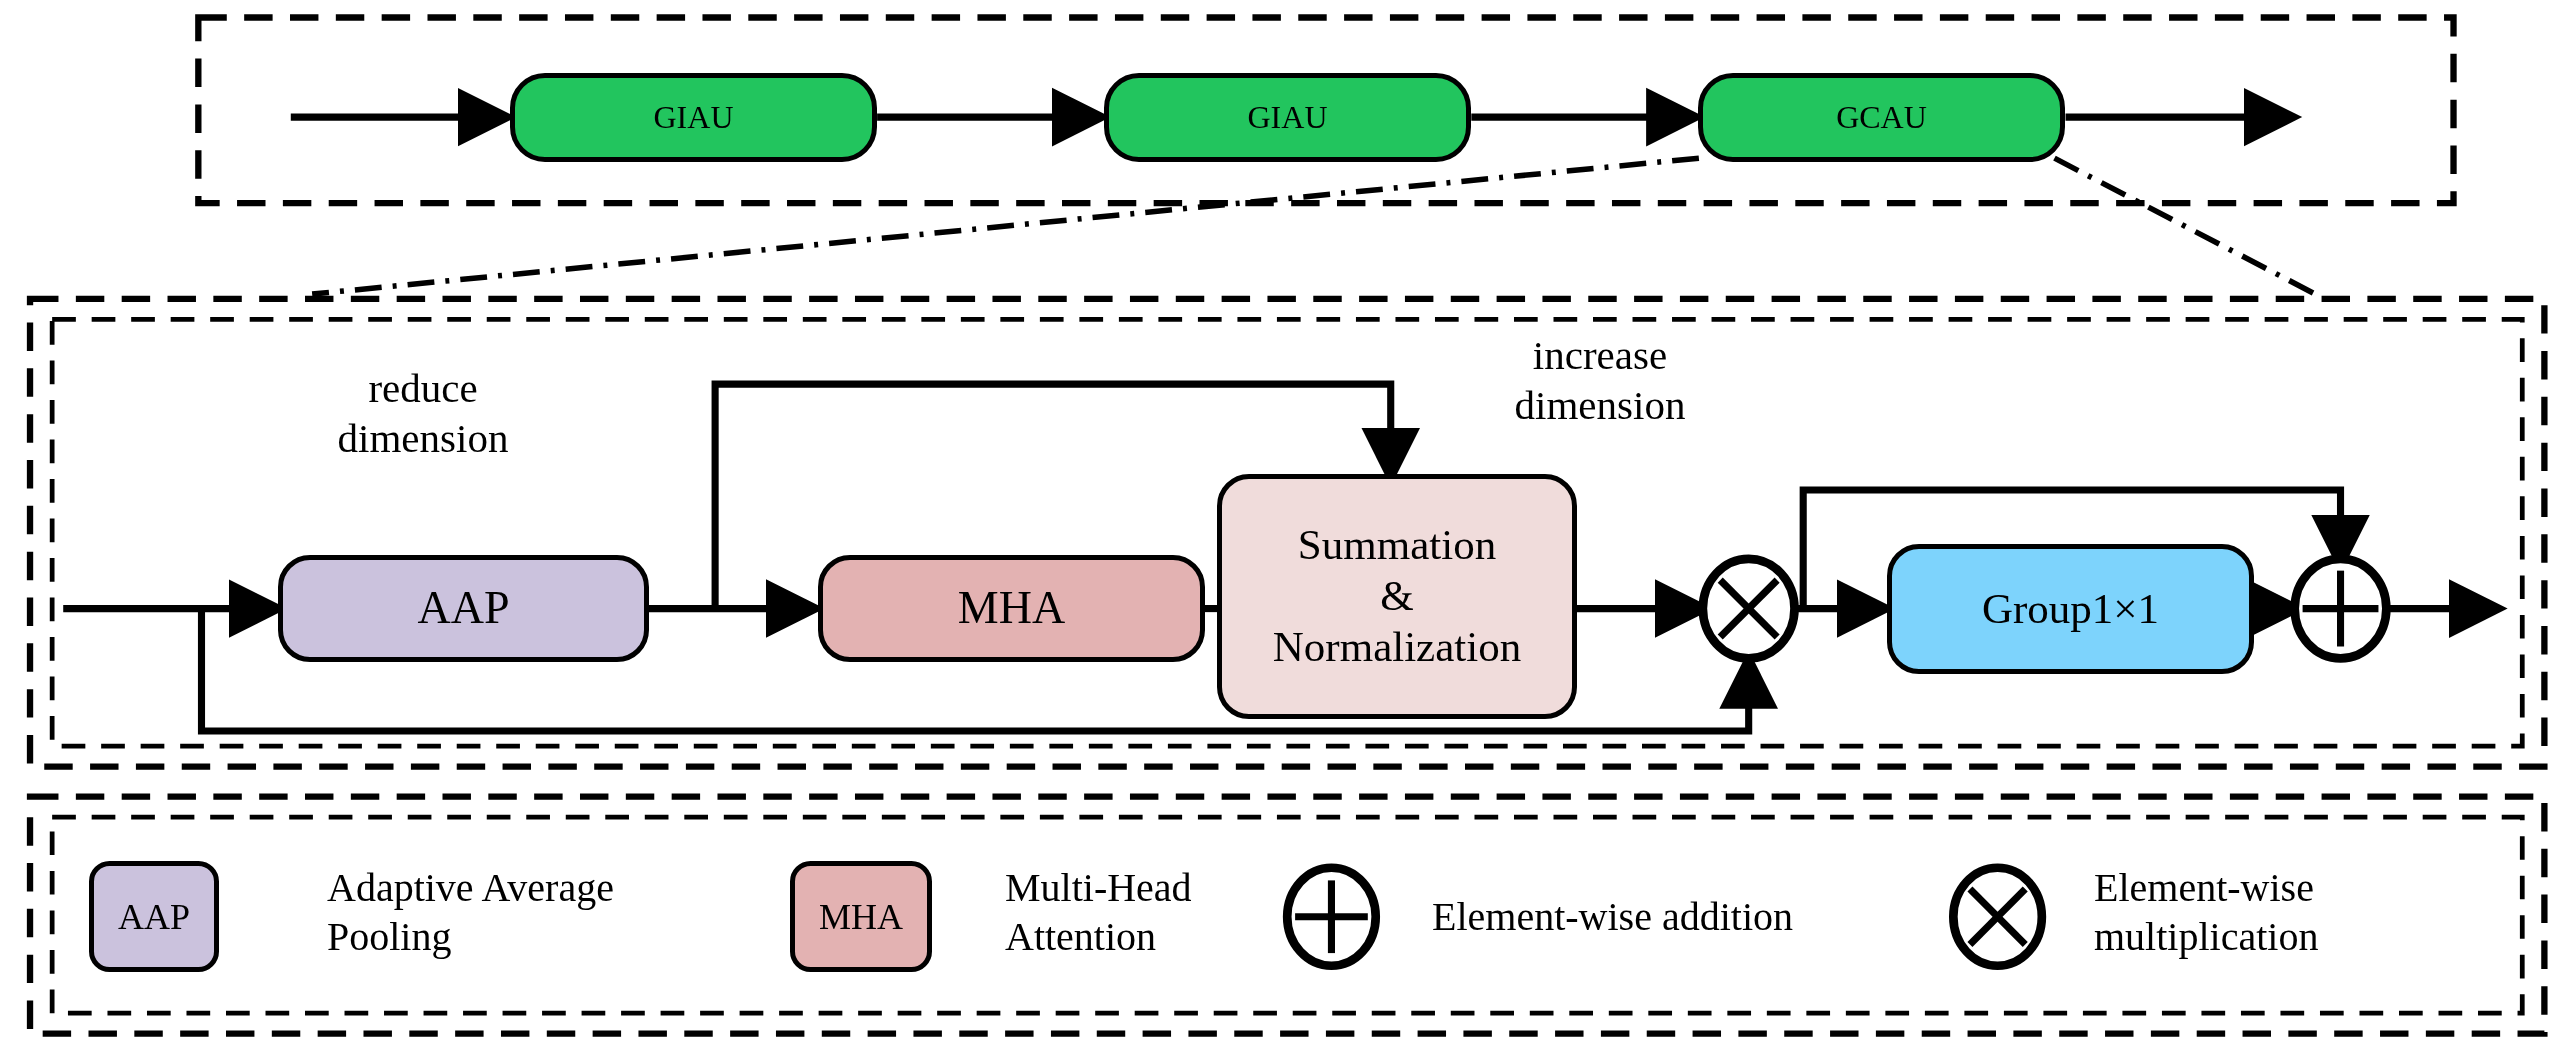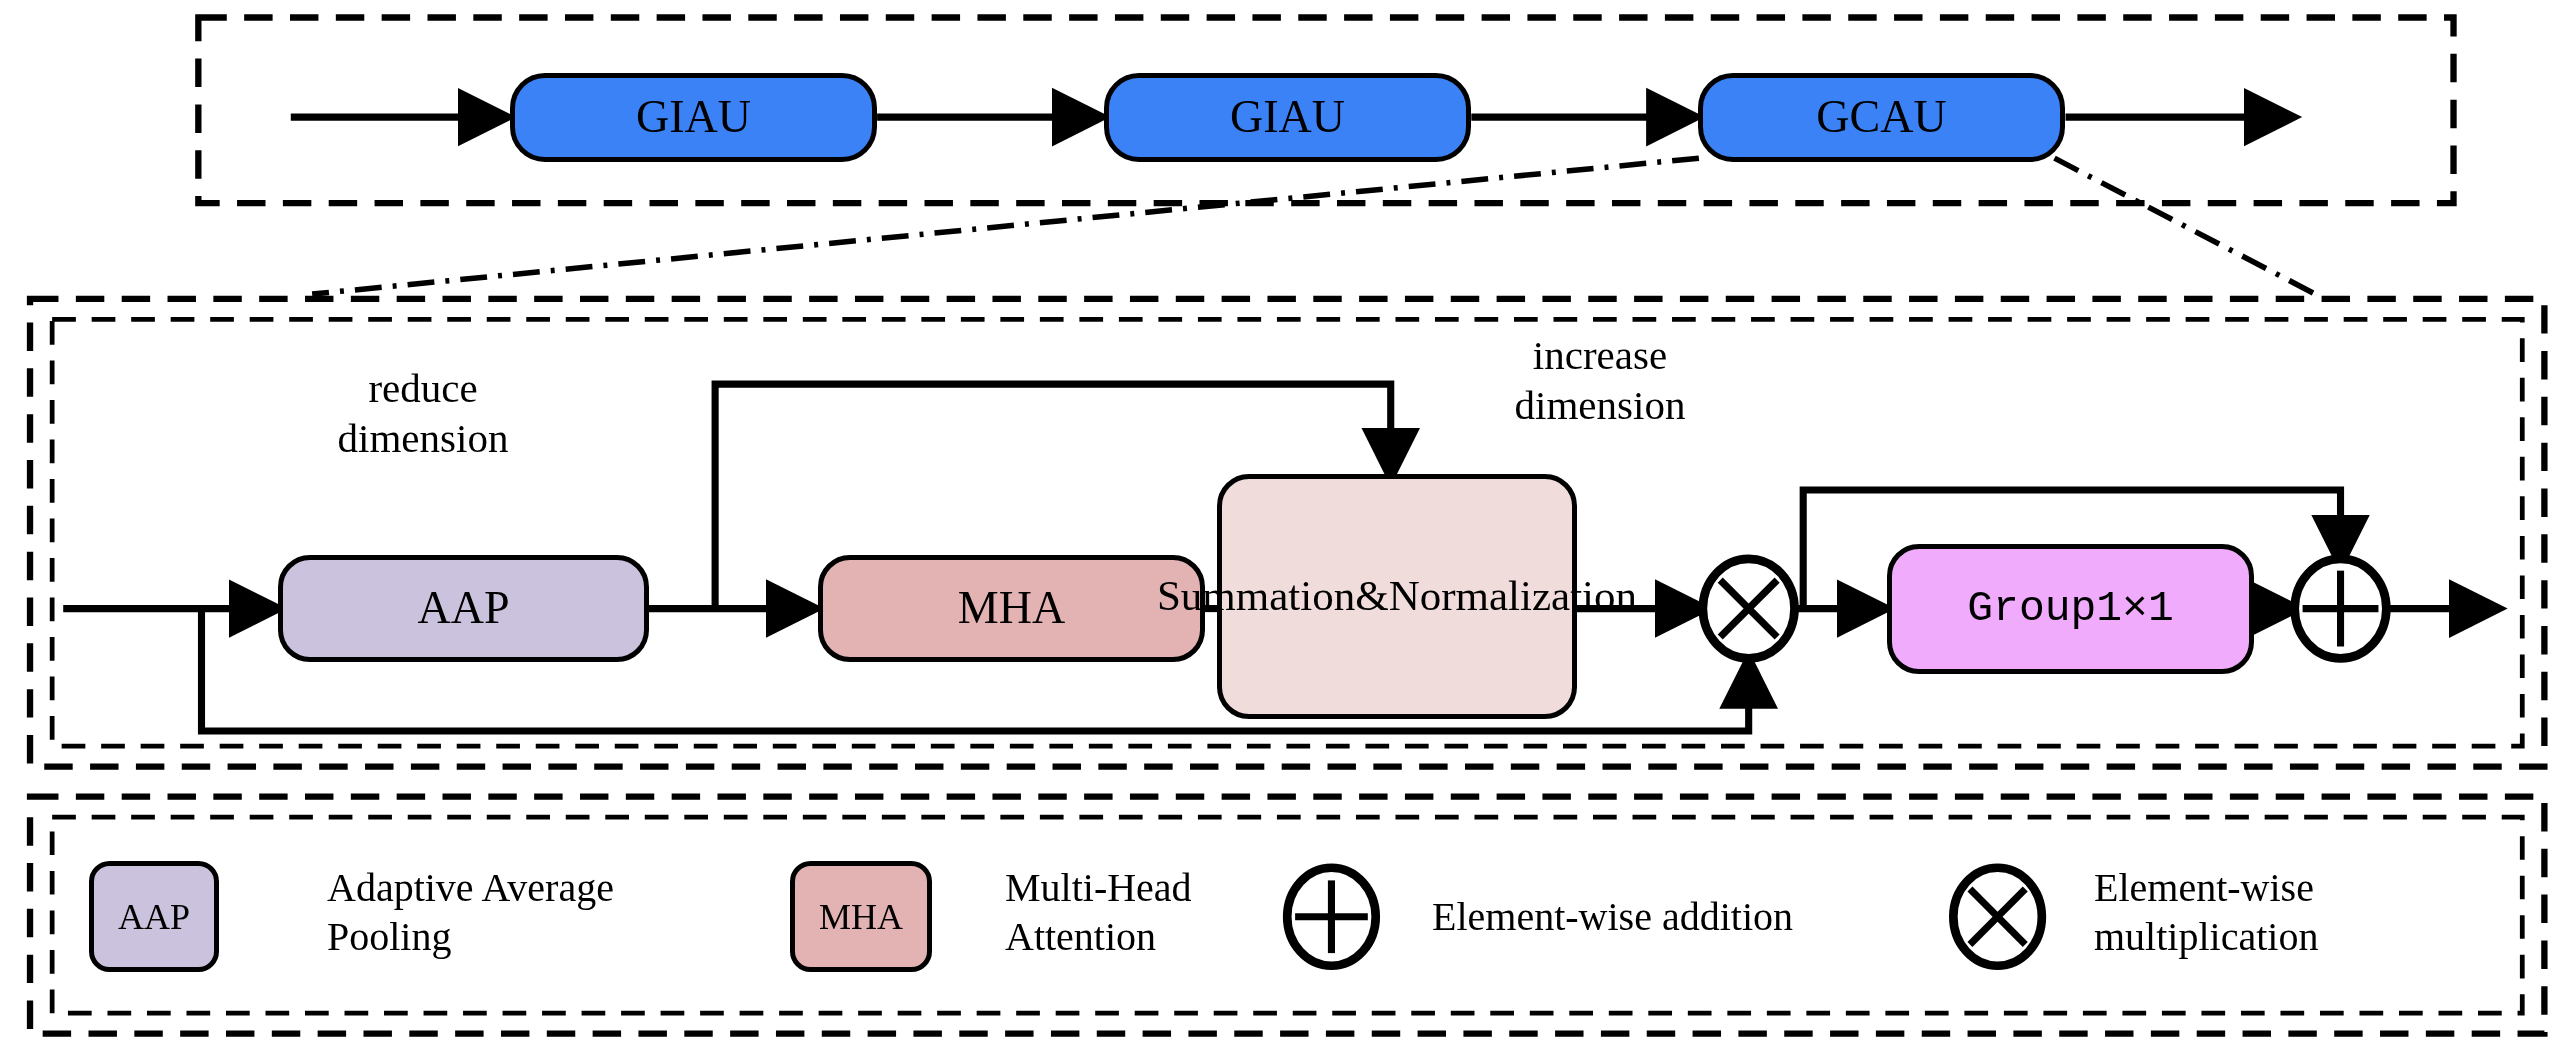--- a/index.html
+++ b/index.html
@@ -31,27 +31,27 @@
     display: flex;
     align-items: center;
     justify-content: center;
     text-align: center;
     line-height: 1.18;
     color: #000000;
     font-family: "Liberation Serif", "DejaVu Serif", serif;
   }
   .top-node {
     border-radius: 35px;
-    background: #3b82f6;
-    font-size: 46px;
+    background: #22c55e;
+    font-size: 32px;
   }
   .aap-node   { background: #cbc2dd; font-size: 46px; border-radius: 32px; }
   .mha-node   { background: #e3b2b2; font-size: 46px; border-radius: 32px; }
   .sumn-node  { background: #f0dcdb; font-size: 43px; border-radius: 32px; }
-  .group-node { background: #f0abfc; font-size: 43px; border-radius: 32px; font-family: Liberation Mono, monospace; }
+  .group-node { background: #7dd3fc; font-size: 43px; border-radius: 32px; }
   .legend-chip {
     position: absolute;
     box-sizing: border-box;
     border: 5.5px solid #000000;
     border-radius: 20.5px;
     display: flex;
     align-items: center;
     justify-content: center;
     font-size: 36px;
     color: #000000;
@@ -166,21 +166,21 @@
   </div>
 
   <div class="node aap-node" style="left:278px; top:555px; width:371px; height:107px;">
     <span>AAP</span>
   </div>
 
   <div class="node mha-node" style="left:818px; top:555px; width:387px; height:107px;">
     <span>MHA</span>
   </div>
 
-  <div class="node sumn-node" style="left:1217px; top:474px; width:360px; height:245px; flex-direction:row;">
+  <div class="node sumn-node" style="left:1217px; top:474px; width:360px; height:245px; flex-direction:column;">
     <span>Summation</span>
     <span>&amp;</span>
     <span>Normalization</span>
   </div>
 
   <div class="node group-node" style="left:1887px; top:544px; width:367px; height:130px;">
     <span>Group1×1</span>
   </div>
 
   <div class="legend-chip aap" style="left:89px; top:861px; width:130px; height:111px;">

